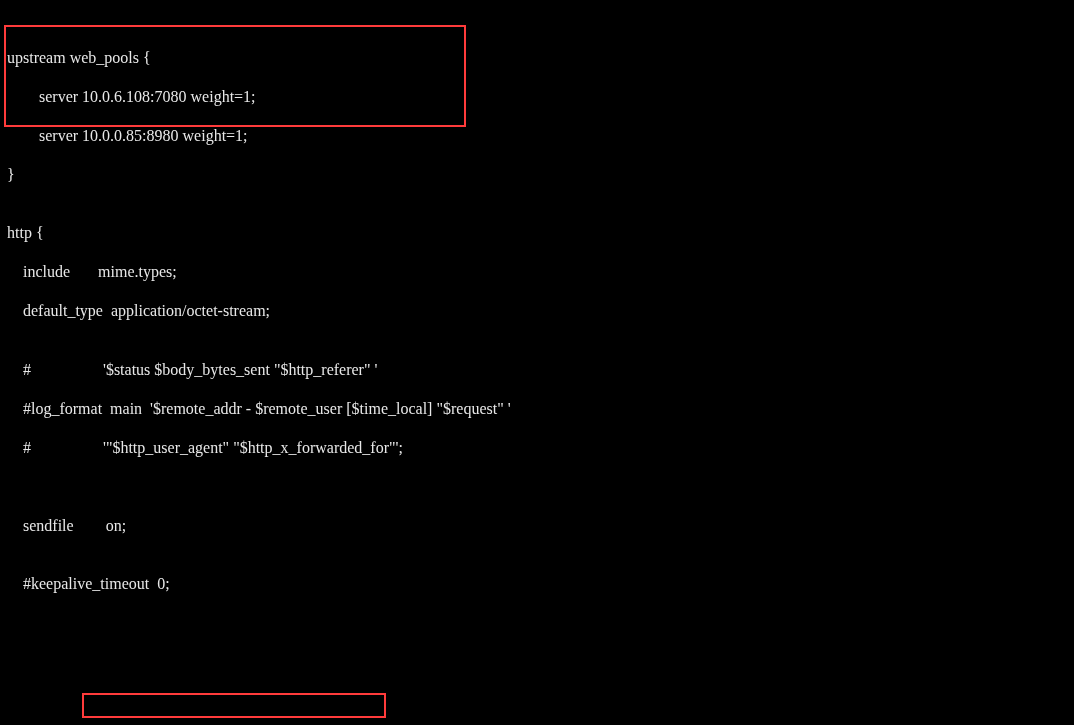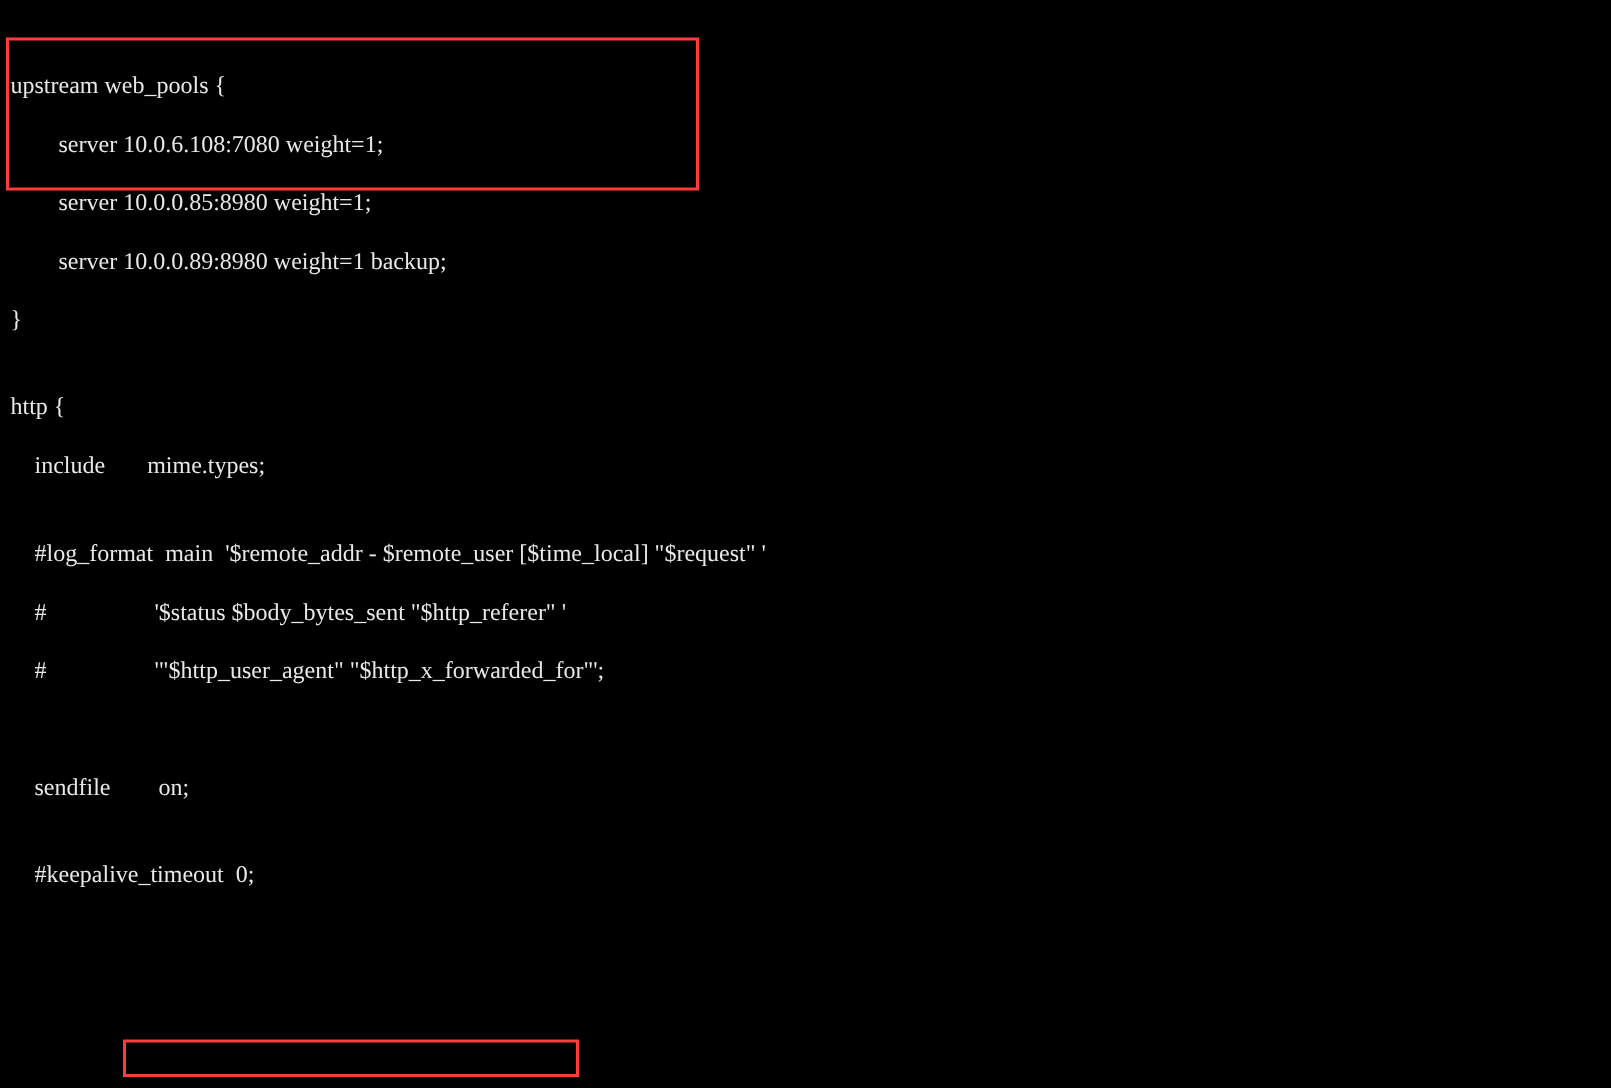--- a/index.html
+++ b/index.html
@@ -42,28 +42,28 @@
     height: 25px;
   }
 </style>
 </head>
 <body>
 
 <div class="terminal" style="padding-left: 7px; padding-top: 28px;">
 <span class="line">upstream web_pools {</span>
 <span class="line">        server 10.0.6.108:7080 weight=1;</span>
 <span class="line">        server 10.0.0.85:8980 weight=1;</span>
-<span class="line">        server 10.0.0.89:8980 weight=1 backup;</span>
 <span class="line">}</span>
 <span class="line"></span>
 <span class="line">http {</span>
 <span class="line">    include       mime.types;</span>
+<span class="line">    default_type  application/octet-stream;</span>
 <span class="line"></span>
+<span class="line">    #                  '$status $body_bytes_sent "$http_referer" '</span>
 <span class="line">    #log_format  main  '$remote_addr - $remote_user [$time_local] "$request" '</span>
-<span class="line">    #                  '$status $body_bytes_sent "$http_referer" '</span>
 <span class="line">    #                  '"$http_user_agent" "$http_x_forwarded_for"';</span>
 <span class="line"></span>
 <span class="line"></span>
 <span class="line">    sendfile        on;</span>
 <span class="line"></span>
 <span class="line">    #keepalive_timeout  0;</span>
 
 <span class="line"></span>
 
 <span class="line"></span>

